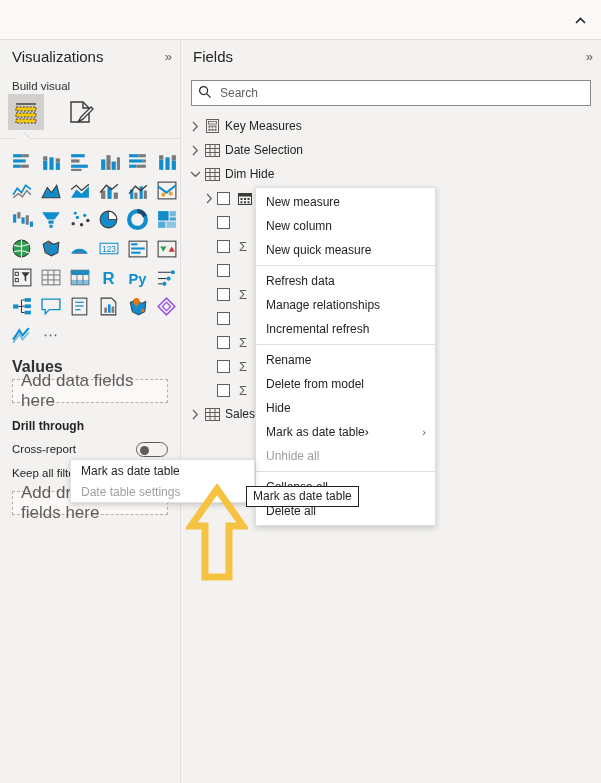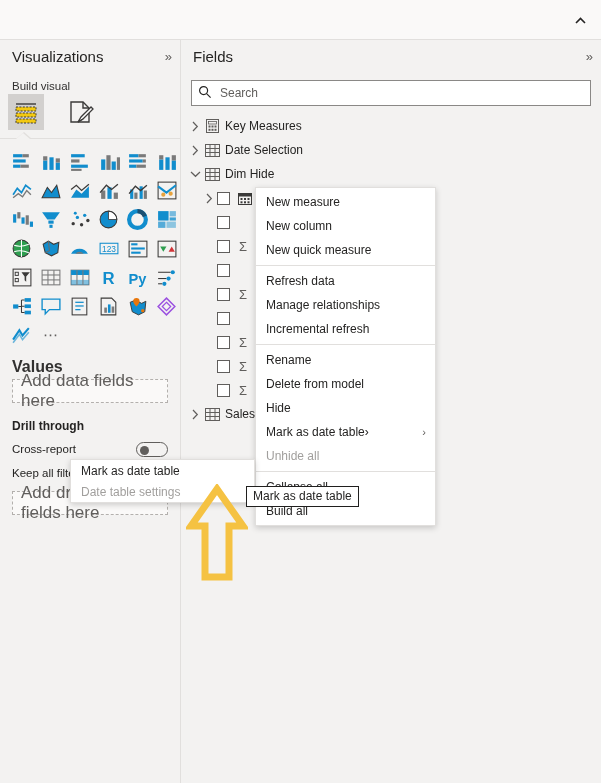--- a/index.html
+++ b/index.html
@@ -672,21 +672,21 @@
       <div class="mi">Manage relationships</div>
       <div class="mi">Incremental refresh</div>
       <div class="msep"></div>
       <div class="mi">Rename</div>
       <div class="mi">Delete from model</div>
       <div class="mi">Hide</div>
       <div class="mi">Mark as date table›<span class="submark">›</span></div>
       <div class="mi disabled">Unhide all</div>
       <div class="msep"></div>
       <div class="mi">Collapse all</div>
-      <div class="mi">Build all</div>
+      <div class="mi">Delete all</div>
     </div>
 
   <div class="flyout" id="flyout">
       <div class="mi">Mark as date table</div>
       <div class="mi disabled">Date table settings</div>
     </div>
 
   <div class="tooltip">Mark as date table</div>
 
   <div class="arrow-ann">

